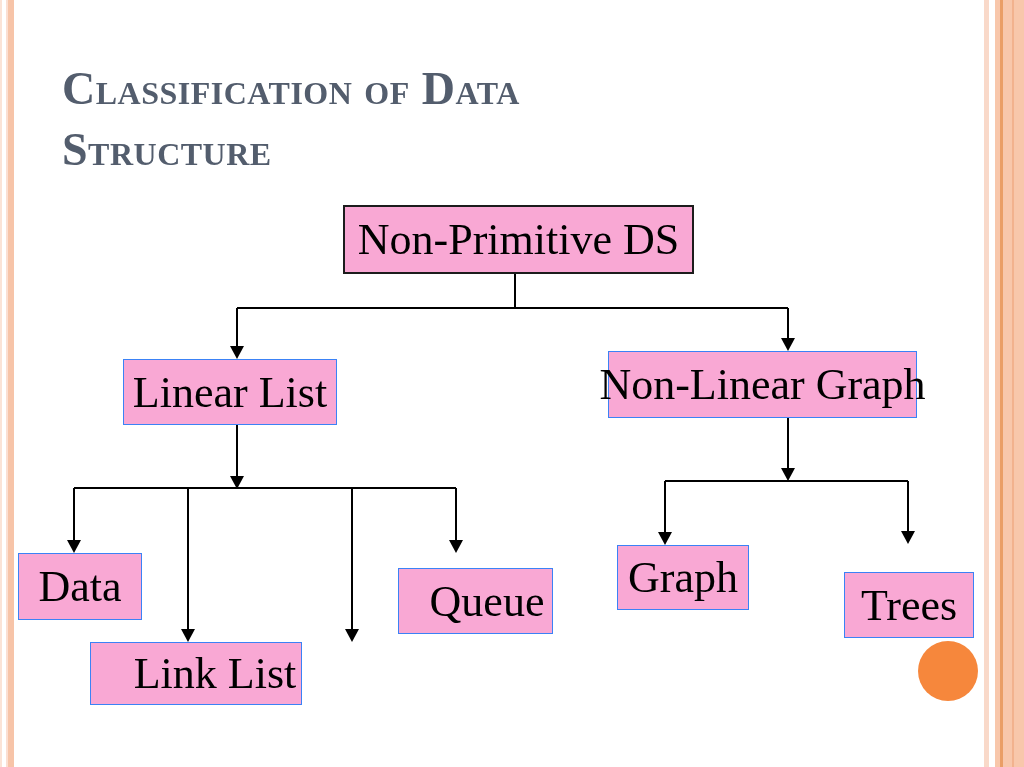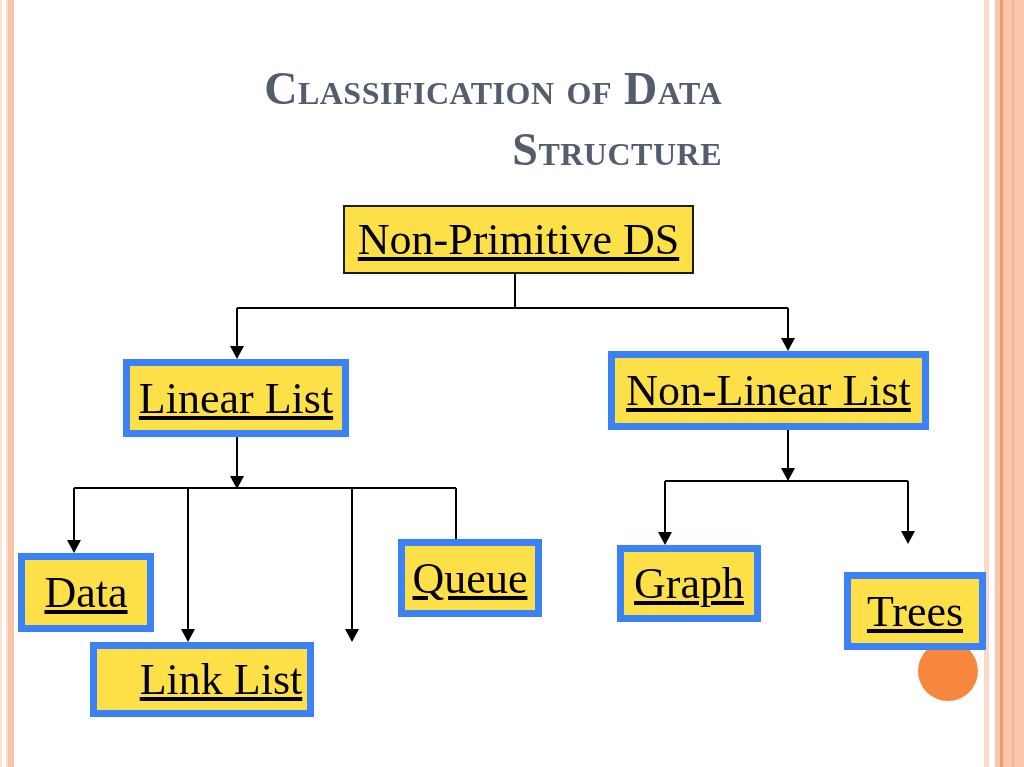--- a/index.html
+++ b/index.html
@@ -2,21 +2,20 @@
 <html><head>
 <meta charset="utf-8">
 <style>
   html,body{margin:0;padding:0;background:#e9e9e9;}
   .slide{
     position:relative;
     width:1024px;height:767px;
     background:#ffffff;
     overflow:hidden;
     font-family:"Liberation Serif","DejaVu Serif",serif;
-    text-align:right;
   }
   
   .stripe{position:absolute;top:0;bottom:0;}
   .s-l1{left:0;width:2px;background:#fbe3d6;}
   .s-l2{left:6px;width:2px;background:#fbdfd2;}
   .s-l3{left:8px;width:6px;background:#f7c4a8;}
   .s-r1{left:984px;width:5px;background:#f9d9c9;}
   .s-r2{left:995px;width:29px;background:#f8c7ab;}
   .s-r3{left:1000px;width:3px;background:#ea9e66;}
   .s-r4{left:1012px;width:2px;background:#f2b28e;}
@@ -33,35 +32,34 @@
     font-size:46px;
     line-height:1.32;
     letter-spacing:0.5px;
     color:#535d6d;
   }
   
   .connectors{position:absolute;left:0;top:0;z-index:1;}
   
   .node{
     position:absolute;z-index:2;
-    background:#fde047;
+    background:#f9a8d4;
     display:flex;align-items:center;justify-content:center;
     font-size:44px;color:#000;
     white-space:nowrap;
-    text-decoration:underline;
   }
   .bd-heavy{border:2px solid #1c1c1c;}
-  .bd-light{border:7px solid #3b82f6;}
+  .bd-light{border:1px solid #3b82f6;}
   .n-root    {left:343px;top:205px;width:347px;height:65px;}
   .n-linear  {left:123px;top:359px;width:212px;height:64px;}
   .n-nonlinear{left:608px;top:351px;width:307px;height:65px;}
   .n-array   {left:18px; top:553px;width:122px;height:65px;}
   .n-linklist{left:90px; top:642px;width:172px;height:61px;padding-left:38px;}
   .n-stack   {left:287px;top:642px;width:120px;height:63px;}
-  .n-queue   {left:398px;top:539px;width:130px;height:64px;}
+  .n-queue   {left:398px;top:568px;width:130px;height:64px;padding-left:23px;}
   .n-graph   {left:617px;top:545px;width:130px;height:63px;}
   .n-trees   {left:844px;top:544px;width:128px;height:64px;margin-top:28px;}
 </style>
 </head>
 <body>
 
 <div class="slide">
 
   <div class="stripe s-l1"></div>
   <div class="stripe s-l2"></div>
@@ -104,20 +102,20 @@
       <path d="M345,629 h14 l-7,13 z"></path>
       <path d="M449,540 h14 l-7,13 z"></path>
       <path d="M781,468 h14 l-7,13 z"></path>
       <path d="M658,532 h14 l-7,13 z"></path>
       <path d="M901,531 h14 l-7,13 z"></path>
     </g>
   </svg>
 
   <div class="node bd-heavy n-root">Non-Primitive DS</div>
   <div class="node bd-light n-linear">Linear List</div>
-  <div class="node bd-light n-nonlinear">Non-Linear List</div>
+  <div class="node bd-light n-nonlinear">Non-Linear Graph</div>
   <div class="node bd-light n-array">Data</div>
   <div class="node bd-light n-linklist">Link List</div>
   <div class="node bd-light n-queue">Queue</div>
   <div class="node bd-light n-graph">Graph</div>
   <div class="node bd-light n-trees">Trees</div>
 
 </div>
 
 </body></html>

